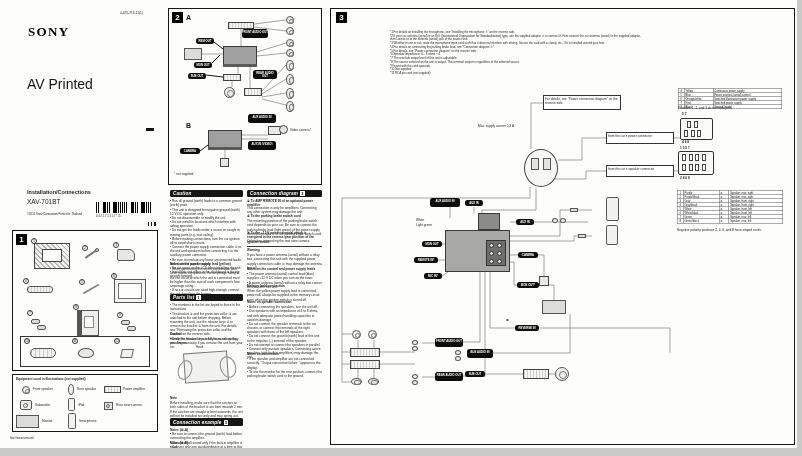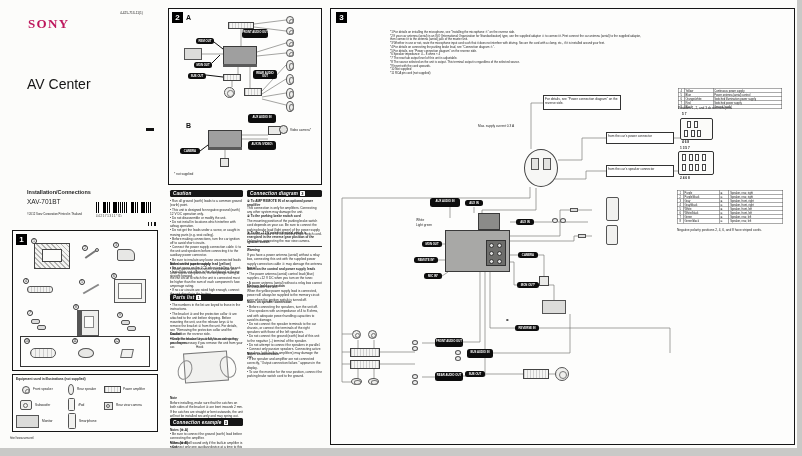--- a/index.html
+++ b/index.html
@@ -38,25 +38,25 @@
   .gray-strip-r{position:absolute;right:0;top:0;width:5px;height:456px;background:#c9c9c7}
   .gray-strip-b{position:absolute;left:0;bottom:0;width:802px;height:8px;background:#c9c9c7}
   .regmark{position:absolute;background:#111}
 </style>
 </head>
 <body>
 
 <div id="page">
   <div class="paper"></div>
 
-  <div class="abs" style="left:28px;top:16px;font-family:'Liberation Serif',serif;font-weight:700;font-size:13px;letter-spacing:1.3px;color:#be185d">SONY</div>
+  <div class="abs" style="left:28px;top:24px;font-family:'Liberation Serif',serif;font-weight:700;font-size:13px;letter-spacing:1.3px;color:#000000">SONY</div>
   <div class="abs" style="left:120px;top:11px;width:40px">
       <span class="s50">4-425-713-11(1)</span>
     </div>
-  <div class="abs" style="left:27px;top:76px;font-size:14px;color:#161616">AV Center</div>
+  <div class="abs" style="left:27px;top:76px;font-size:14px;color:#161616">AV Printed</div>
   <div class="regmark" style="left:146px;top:128px;width:8px;height:2.5px"></div>
   <div class="abs" style="left:27px;top:189px;width:90px">
       <span class="s50 b" style="font-size:11px;line-height:1.1">Installation/Connections</span>
     </div>
   <div class="abs" style="left:27px;top:198px;width:90px">
       <span class="s50" style="font-size:13px;line-height:1.1">XAV-701BT</span>
     </div>
   <div class="abs" style="left:27px;top:212px;width:90px">
       <span class="s50" style="font-size:5.6px">©2012 Sony Corporation   Printed in Thailand</span>
     </div>

